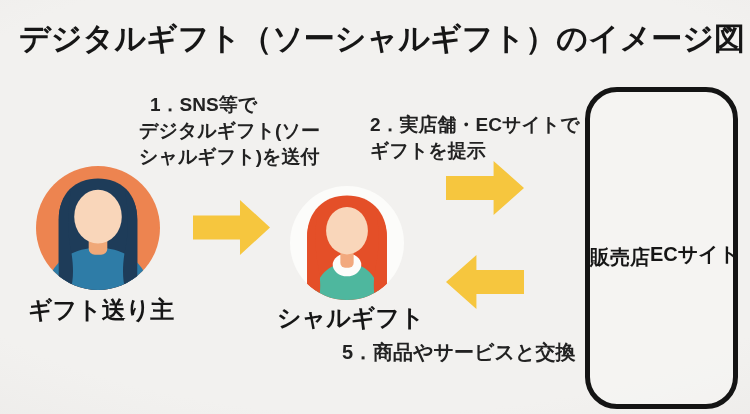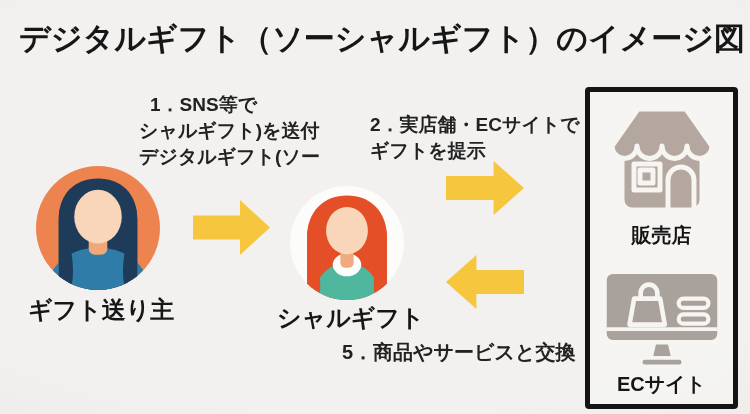--- a/index.html
+++ b/index.html
@@ -23,40 +23,40 @@
   .sender-caption{left:28px;top:294px;width:146px;}
   .receiver-caption{left:277px;top:302px;width:140px;}
   .arrow{position:absolute;background:#F6C63E;}
   .arrow-r{clip-path:polygon(0 28%,61% 28%,61% 0,100% 50%,61% 100%,61% 72%,0 72%);}
   .arrow-l{clip-path:polygon(100% 28%,39% 28%,39% 0,0 50%,39% 100%,39% 72%,100% 72%);}
   .arrow1{left:193px;top:200px;width:77px;height:55px;}
   .arrow2{left:446px;top:161px;width:78px;height:54px;}
   .arrow3{left:446px;top:255px;width:78px;height:54px;}
   .panel{
     position:absolute;left:585px;top:87px;width:153px;height:322px;box-sizing:border-box;
-    border:5px solid #141414;border-radius:4px;background:rgba(250,249,247,0.4);
-    display:flex;flex-direction:column;align-items:center;padding-top:12px;
+    border:5px solid #141414;border-radius:32px;background:rgba(250,249,247,0.4);
+    display:flex;flex-direction:row;align-items:center;padding-top:12px;
   }
   .panel-label{font-weight:700;font-size:20px;color:#161616;white-space:nowrap;}
   .label-store{margin-top:6px;}
   .label-ec{}
   .store-svg{width:122px;height:112px;display:block;}
   .monitor-svg{width:126px;height:104px;display:block;margin-top:18px;}
 </style>
 </head>
 <body>
 
 <div class="stage">
 
   <div class="title">デジタルギフト（ソーシャルギフト）のイメージ図</div>
 
   <div class="note note1">
     <span class="line indent">1．SNS等で</span>
+    <span class="line">デジタルギフト(ソー</span>
     <span class="line">シャルギフト)を送付</span>
-    <span class="line">デジタルギフト(ソー</span>
   </div>
 
   <div class="note note2">
     <span class="line">2．実店舗・ECサイトで</span>
     <span class="line">ギフトを提示</span>
   </div>
 
   <div class="note note3">
     <span class="line">5．商品やサービスと交換</span>
   </div>

